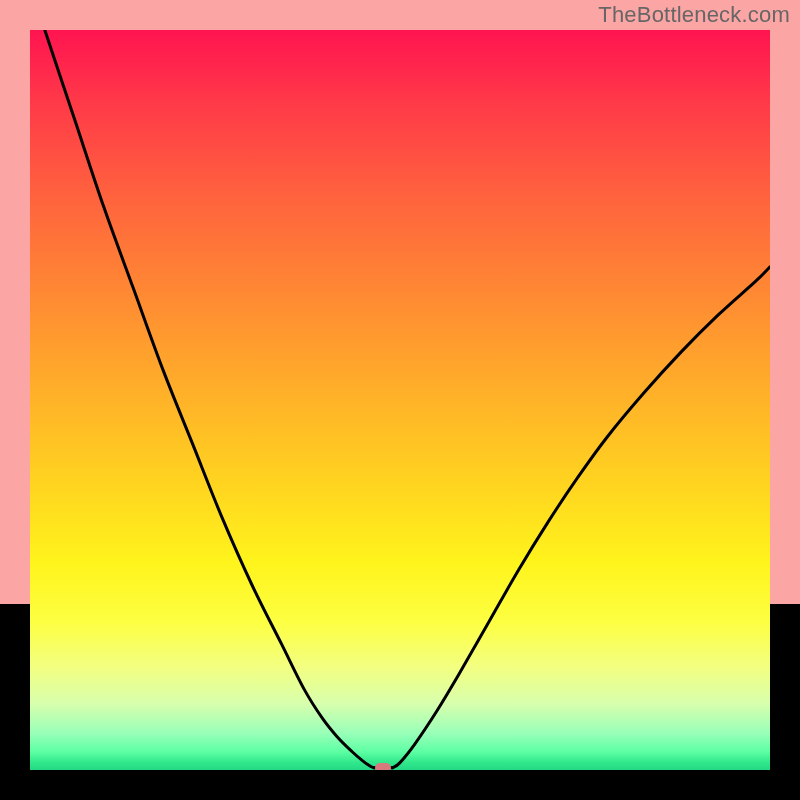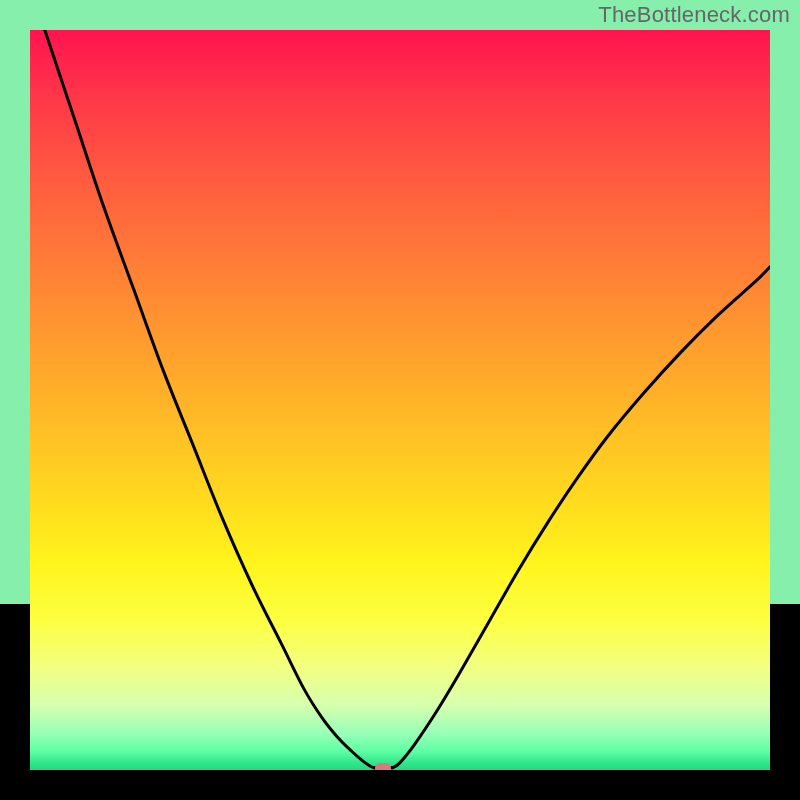--- a/index.html
+++ b/index.html
@@ -8,21 +8,21 @@
     width: 800px;
     height: 800px;
     background: #000;
     overflow: hidden;
     font-family: Arial, Helvetica, sans-serif;
   }
   .frame {
     position: relative;
     width: 800px;
     height: 604px;
-    background: #86efac;
+    background: #fca5a5;
   }
   .watermark {
     position: absolute;
     top: 2px;
     right: 10px;
     color: #666;
     font-size: 22px;
     letter-spacing: 0.2px;
     z-index: 50;
   }

